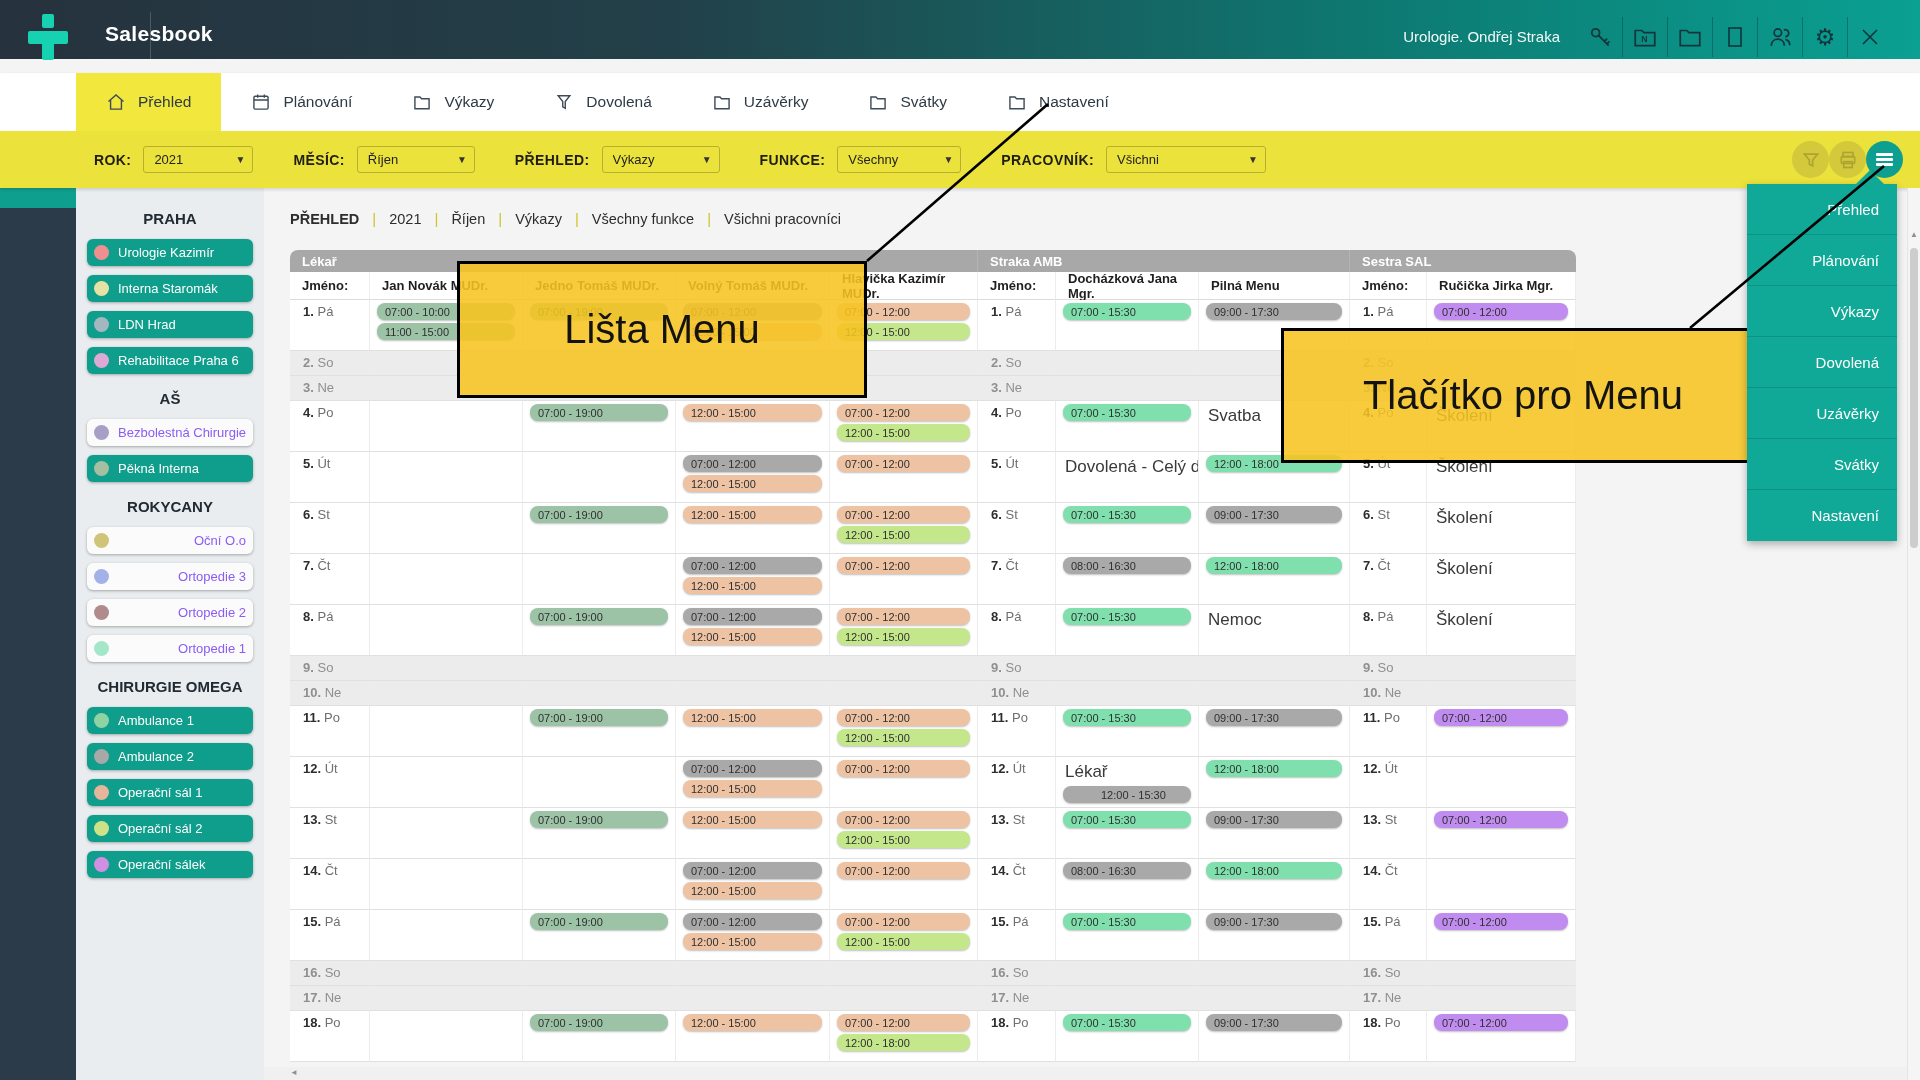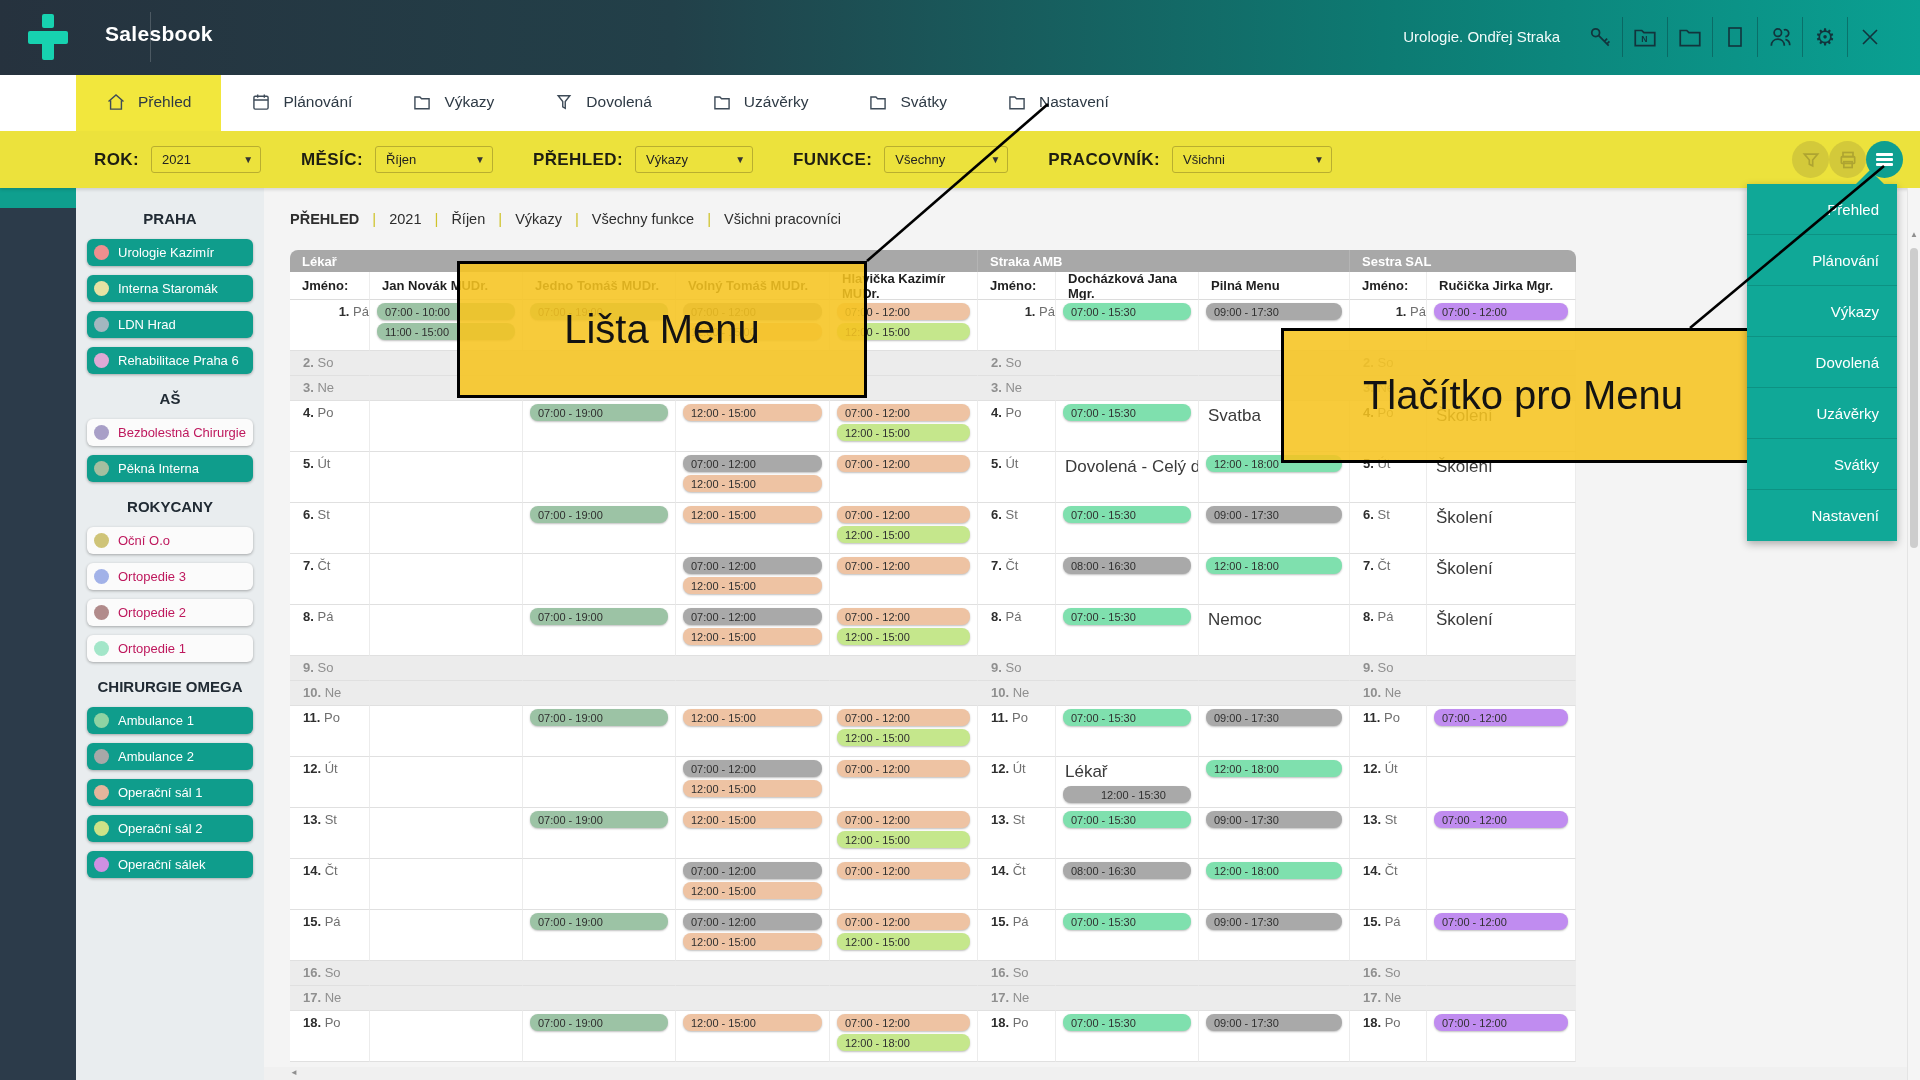--- a/index.html
+++ b/index.html
@@ -1,20 +1,20 @@
 <!DOCTYPE html>
 <html><head>
 <meta charset="utf-8">
 <style>
   * { box-sizing: border-box; margin: 0; padding: 0; }
   html,body { width:1920px; height:1080px; overflow:hidden; background:#f4f4f4;
     font-family:"Liberation Sans", sans-serif; position:relative; }
 
   
-  .app-header { position:absolute; left:0; top:0; width:1920px; height:75px;
+  .app-header { position:absolute; left:0; top:0; width:1920px; height:59px;
     background:linear-gradient(90deg,#26323e 0%, #224049 35%, #0d7a72 72%, #0aa092 100%); z-index:5;}
   .logo { position:absolute; left:26px; top:14px; width:44px; height:46px; }
   .logo .v1{position:absolute;left:16px;top:0;width:12px;height:14px;background:#17d2b0;border-radius:2px;}
   .logo .v2{position:absolute;left:16px;top:17px;width:12px;height:29px;background:#17d2b0;border-radius:2px;}
   .logo .h1{position:absolute;left:2px;top:17px;width:40px;height:13px;background:#17d2b0;border-radius:2px;}
   .logo-sep{ position:absolute; left:150px; top:12px; width:1px; height:50px; background:rgba(255,255,255,0.18);}
   .app-title { position:absolute; left:105px; top:22px; color:#fff; font-size:21px; font-weight:bold; letter-spacing:0.3px;}
   .header-right { position:absolute; right:28px; top:0; height:73px; display:flex; align-items:center; gap:0; }
   .user-name { color:#f2fbfa; font-size:15px; margin-right:18px; }
   .h-icon { width:44px; height:34px; display:flex; align-items:center; justify-content:center; color:#12343c; }
@@ -25,21 +25,21 @@
   .tab-bar { position:absolute; left:0; top:73px; width:1920px; height:58px; background:#ffffff;
     box-shadow:0 3px 5px rgba(0,0,0,0.18); display:flex; align-items:stretch; padding-left:76px; z-index:4;}
   .tab { display:flex; align-items:center; gap:12px; padding:0 30px; cursor:pointer; color:#2e3a45; font-size:15.5px; position:relative;}
   .tab.active { background:#f2e73d; }
   .tab svg { display:block; }
 
   
   .filter-bar { position:absolute; left:0; top:131px; width:1920px; height:57px; background:#ece23c;
     display:flex; align-items:center; padding-left:94px; gap:40px; z-index:4; box-shadow:0 2px 3px rgba(0,0,0,0.12);}
   .filter-group { display:flex; align-items:center; gap:12px; }
-  .filter-label { font-size:17px; font-weight:bold; color:#1e1e12; letter-spacing:0.4px; }
+  .filter-label { font-size:14px; font-weight:bold; color:#1e1e12; letter-spacing:0.4px; }
   .select-wrap { position:relative; }
   .select-wrap select { appearance:none; -webkit-appearance:none; background:transparent; border:1px solid #b9ae2f;
     border-radius:3px; font-size:13px; color:#222; padding:5px 28px 5px 10px; font-family:"Liberation Sans",sans-serif; }
   .select-wrap .chev { position:absolute; right:8px; top:50%; transform:translateY(-58%); font-size:10px; color:#333; pointer-events:none; }
   .filter-actions { position:absolute; right:17px; top:10px; display:flex; }
   .circle-btn { width:37px; height:37px; border-radius:50%; display:flex; align-items:center; justify-content:center; cursor:pointer; }
   .circle-btn.dim { background:#d3c93a; color:#b0a62c; }
   .circle-btn.teal { background:#0f9f90; }
   .hamburger { width:17px; height:13px; display:flex; flex-direction:column; justify-content:space-between; }
   .hamburger i { display:block; height:2.6px; background:#fff; border-radius:1px; }
@@ -47,21 +47,21 @@
   
   .left-rail { position:absolute; left:0; top:73px; width:76px; height:1007px; background:#2c3b4a; z-index:3;}
   .rail-btn { position:absolute; left:0; top:58px; width:76px; height:77px; background:#0f9f8e;
     display:flex; align-items:center; justify-content:center; cursor:pointer; }
   .sidebar { position:absolute; left:76px; top:188px; width:188px; height:892px; background:#e9edef; padding-top:22px; z-index:2; overflow:hidden;}
   .side-header { text-align:center; font-size:15px; font-weight:bold; color:#212b34; margin:16px 0 12px; }
   .side-header:first-child { margin-top:0; }
   .side-pill { width:166px; height:27px; margin:0 auto 9px; border-radius:6px; display:flex; align-items:center;
     gap:9px; padding:0 7px; font-size:13px; cursor:pointer; box-shadow:0 1px 3px rgba(0,0,0,0.30); }
   .side-pill.sel { background:#0f9d8c; color:#fff; }
-  .side-pill.unsel { background:#fbfbfb; color:#be185d; }
+  .side-pill.unsel { background:#fbfbfb; color:#8b5cf6;justify-content:space-between; }
   .dot { width:15px; height:15px; border-radius:50%; flex:0 0 auto; }
 
   
   .main { position:absolute; left:264px; top:188px; width:1656px; height:892px; background:#f4f4f4; }
   .breadcrumb { position:absolute; left:26px; top:22px; display:flex; align-items:center; font-size:14.5px; color:#2d2d2d; }
   .breadcrumb .bc-item.first { font-weight:bold; }
   .breadcrumb .bc-sep { color:#cfc32b; margin:0 13px; font-size:15px; }
 
   .sched-table { position:absolute; left:26px; top:62px; width:1286px; }
   .t-groups, .t-cols, .t-row { display:grid; grid-template-columns:80px 153px 153px 154px 148px 78px 143px 151px 77px 149px; }
@@ -372,21 +372,21 @@
         <div>Jedno Tomáš MUDr.</div>
         <div>Volný Tomáš MUDr.</div>
         <div>Hlavička Kazimír MUDr.</div>
         <div>Jméno:</div>
         <div>Docházková Jana Mgr.</div>
         <div>Pilná Menu</div>
         <div>Jméno:</div>
         <div>Ručička Jirka Mgr.</div>
       </div>
     <div id="t-body">
-        <div class="t-row" style="height: 51px; text-align: right;">
+        <div class="t-row" style="height: 51px;">
           <div class="day-cell"><b>1.</b> Pá</div>
           <div>
             <div class="pill" style="background: rgb(156, 195, 165);">07:00 - 10:00</div>
             <div class="pill" style="background: rgb(156, 195, 165);">11:00 - 15:00</div>
           </div>
           <div>
             <div class="pill" style="background: rgb(156, 195, 165);">07:00 - 19:00</div>
           </div>
           <div>
             <div class="pill" style="background: rgb(169, 169, 169);">07:00 - 12:00</div>

